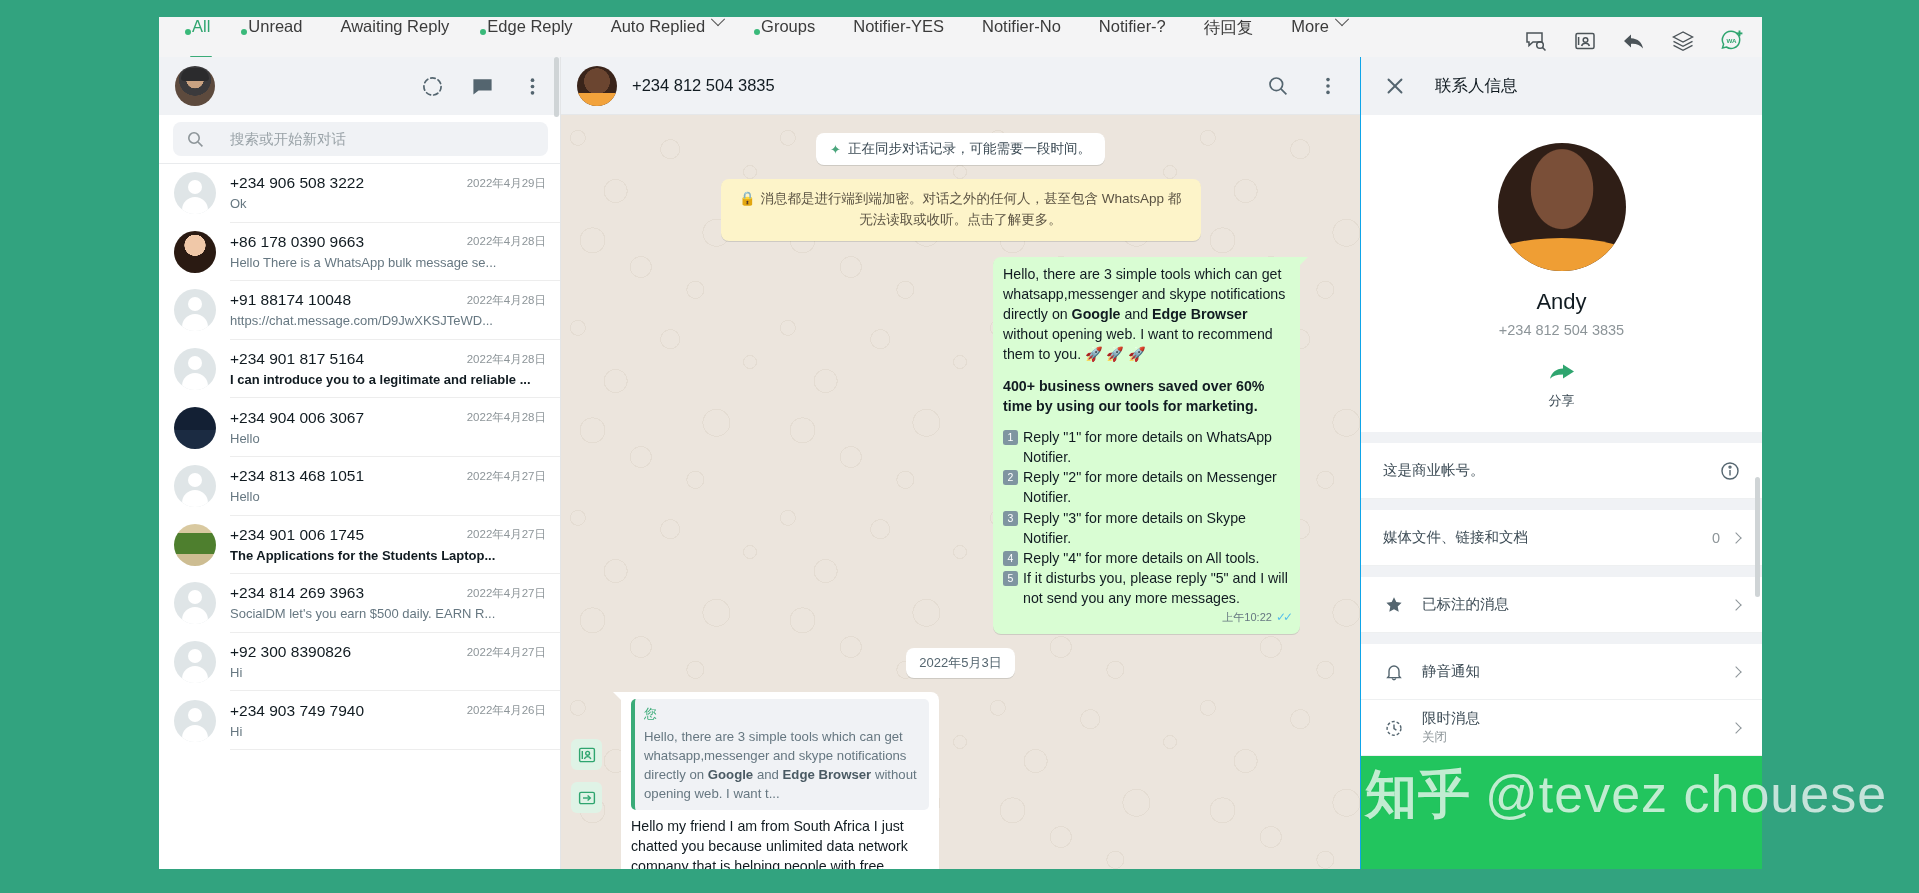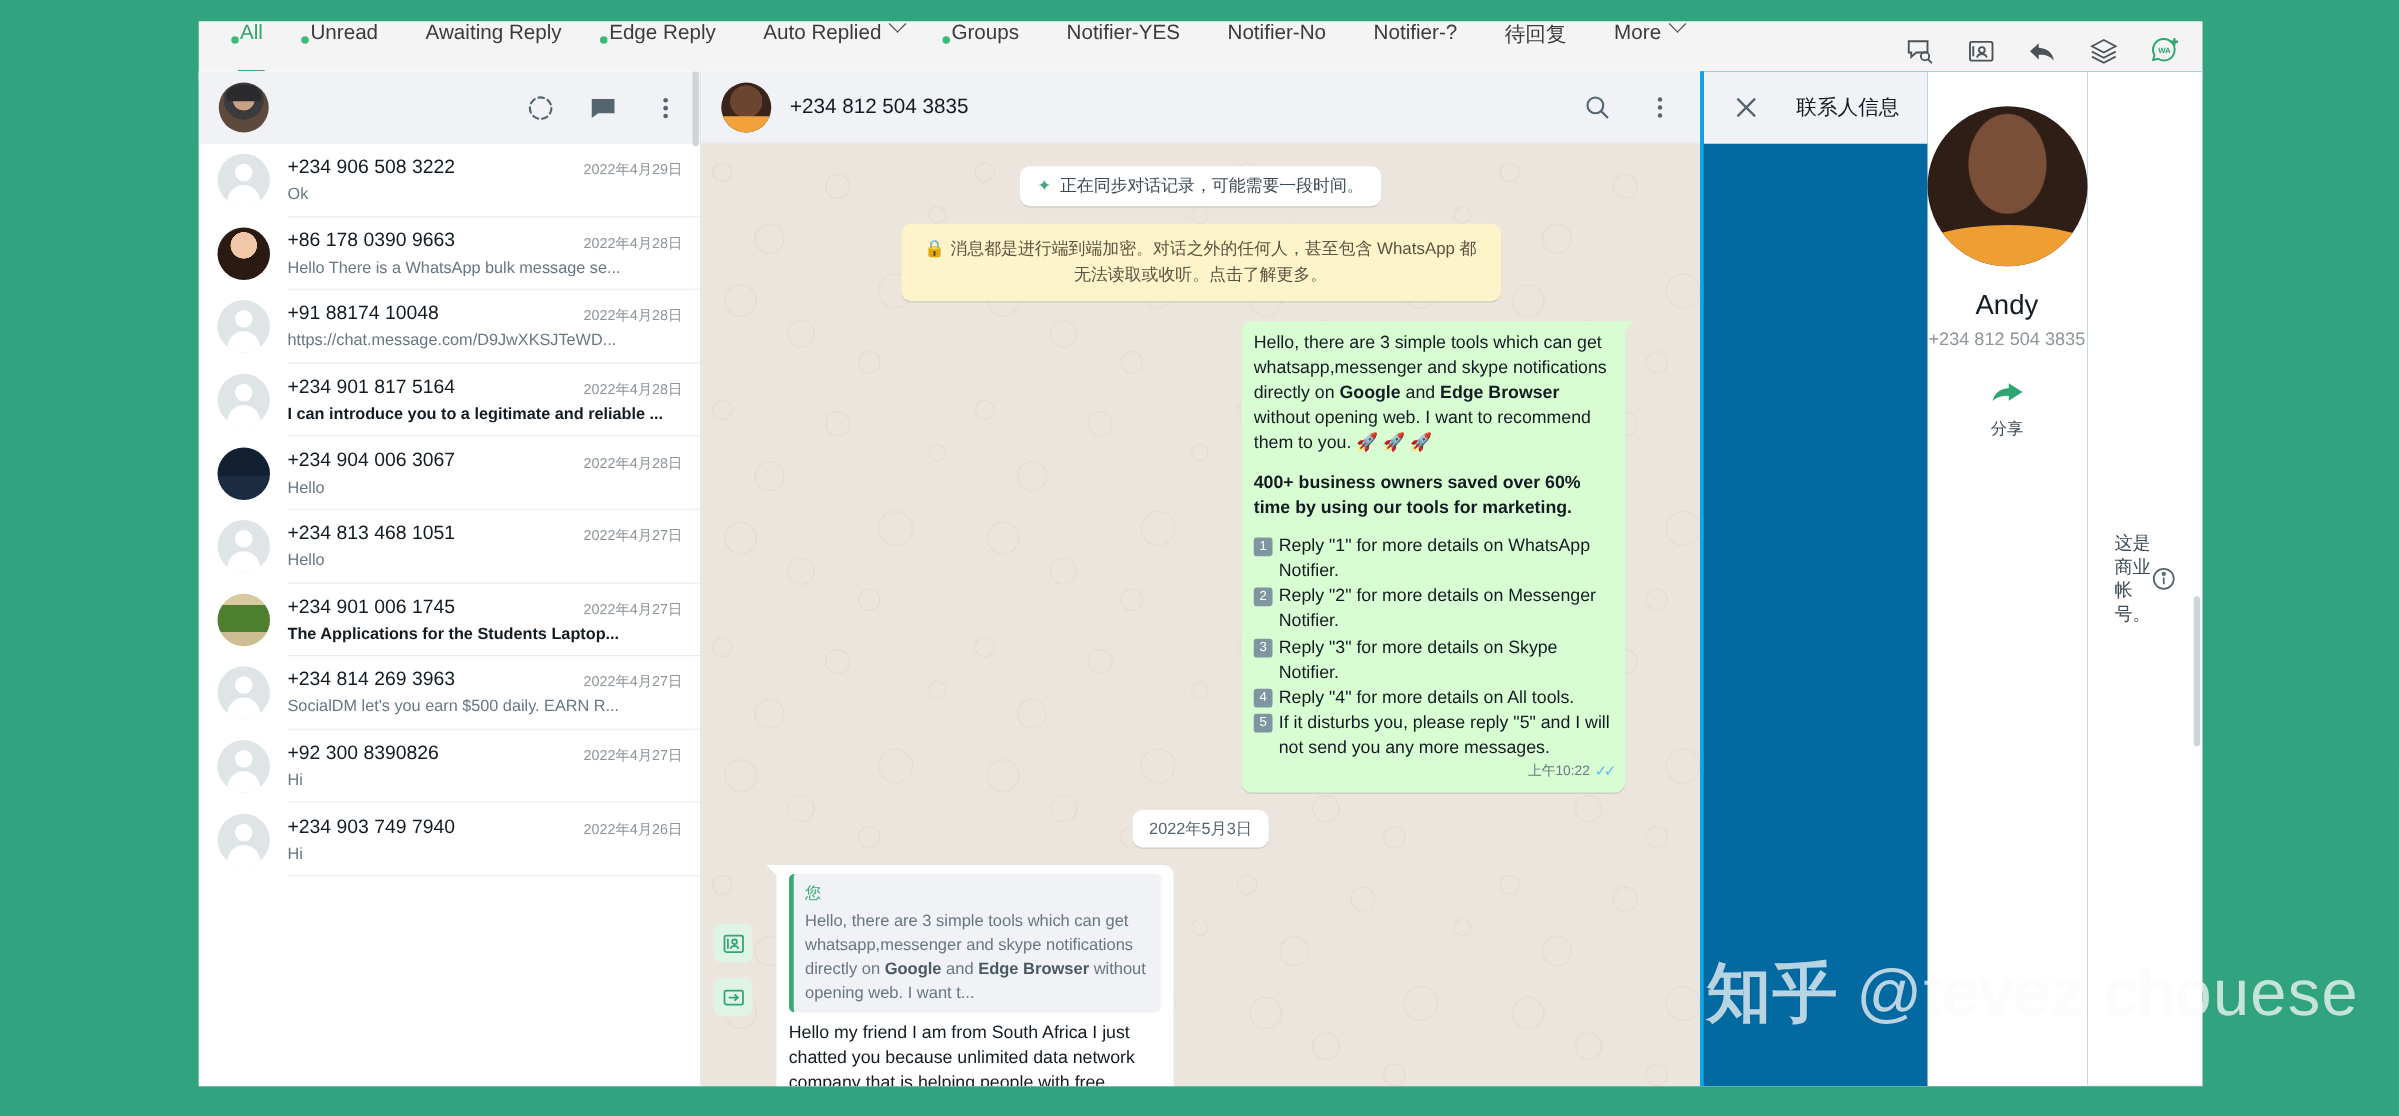--- a/index.html
+++ b/index.html
@@ -138,21 +138,21 @@
   .chat-row .av.ph::after{
     content:""; position:absolute; left:50%; top:25px; transform:translateX(-50%);
     width:26px; height:20px; border-radius:13px 13px 0 0; background:#fff;
   }
   .chat-body {
     flex: 1; margin-left: 14px; height: 100%;
     border-bottom: 1px solid #ededed;
     display: flex; flex-direction: column; justify-content: center;
     padding-right: 14px; min-width: 0;
   }
-  .chat-line1 { display: flex; align-items: flex-end; }
+  .chat-line1 { display: flex; align-items: center; }
   .chat-name { font-size: 15.5px; color: #111b21; white-space: nowrap; }
   .chat-time { margin-left: auto; font-size: 11.5px; color: #8d9599; white-space: nowrap; padding-left:8px;}
   .chat-msg {
     font-size: 13px; color: #667781; margin-top: 4px;
     white-space: nowrap; overflow: hidden; text-overflow: ellipsis;
   }
   .chat-msg.unread { color: #111b21; font-weight: bold; }
   .lp-scrollbar {
     position: absolute; right: 1px; top: 0px;
     width: 5px; height: 60px; border-radius: 3px;
@@ -264,23 +264,23 @@
   .quote .qtext b { color:#4a5a63; }
   .float-icons { position: absolute; left: 10px; bottom: 56px; display: flex; flex-direction: column; gap: 12px; z-index: 3;}
   .float-btn {
     width: 31px; height: 31px; border-radius: 6px;
     background: #dff3e6; display: flex; align-items: center; justify-content: center;
     cursor: pointer;
   }
 
   
   .rightpane {
-    width: 402px; background: #0369a1;
-    border-left: 3px solid #0ea5e9;
-    display: flex; flex-direction: row;
+    width: 402px; background: #22c55e;
+    border-left: 1px solid #0ea5e9;
+    display: flex; flex-direction: column;
     position: relative; overflow: hidden;
   }
   .rp-header {
     height: 58px; background: #f0f2f5;
     display: flex; align-items: center; padding: 0 22px;
     flex: none;
   }
   .rp-title { margin-left: 28px; font-size: 16.5px; color: #111b21; }
   .rp-profile {
     background: #fff; padding: 28px 0 22px;
@@ -432,20 +432,29 @@
           <div class="ic">
             <svg width="23" height="23" viewBox="0 0 23 23" fill="#54656f">
               <circle cx="11.5" cy="5.2" r="1.85"></circle>
                 <circle cx="11.5" cy="11.5" r="1.85"></circle>
                 <circle cx="11.5" cy="17.8" r="1.85"></circle>
             </svg>
           </div>
         </div>
       </div>
 
+      <div class="search-wrap">
+        <div class="search-box">
+          <svg width="17" height="17" viewBox="0 0 17 17" fill="none" stroke="#8d9599" stroke-width="1.6">
+            <circle cx="7" cy="7" r="5.2"></circle>
+              <line x1="11" y1="11" x2="15.4" y2="15.4"></line>
+          </svg>
+          <input type="text" placeholder="搜索或开始新对话" style="">
+        </div>
+      </div>
 
       <div class="chatlist" id="chatlist">
           <div class="chat-row">
             <div class="av ph"></div>
             <div class="chat-body">
               <div class="chat-line1">
                 <span class="chat-name">+234 906 508 3222</span>
                 <span class="chat-time">2022年4月29日</span>
               </div>
               <div class="chat-msg">Ok</div>

